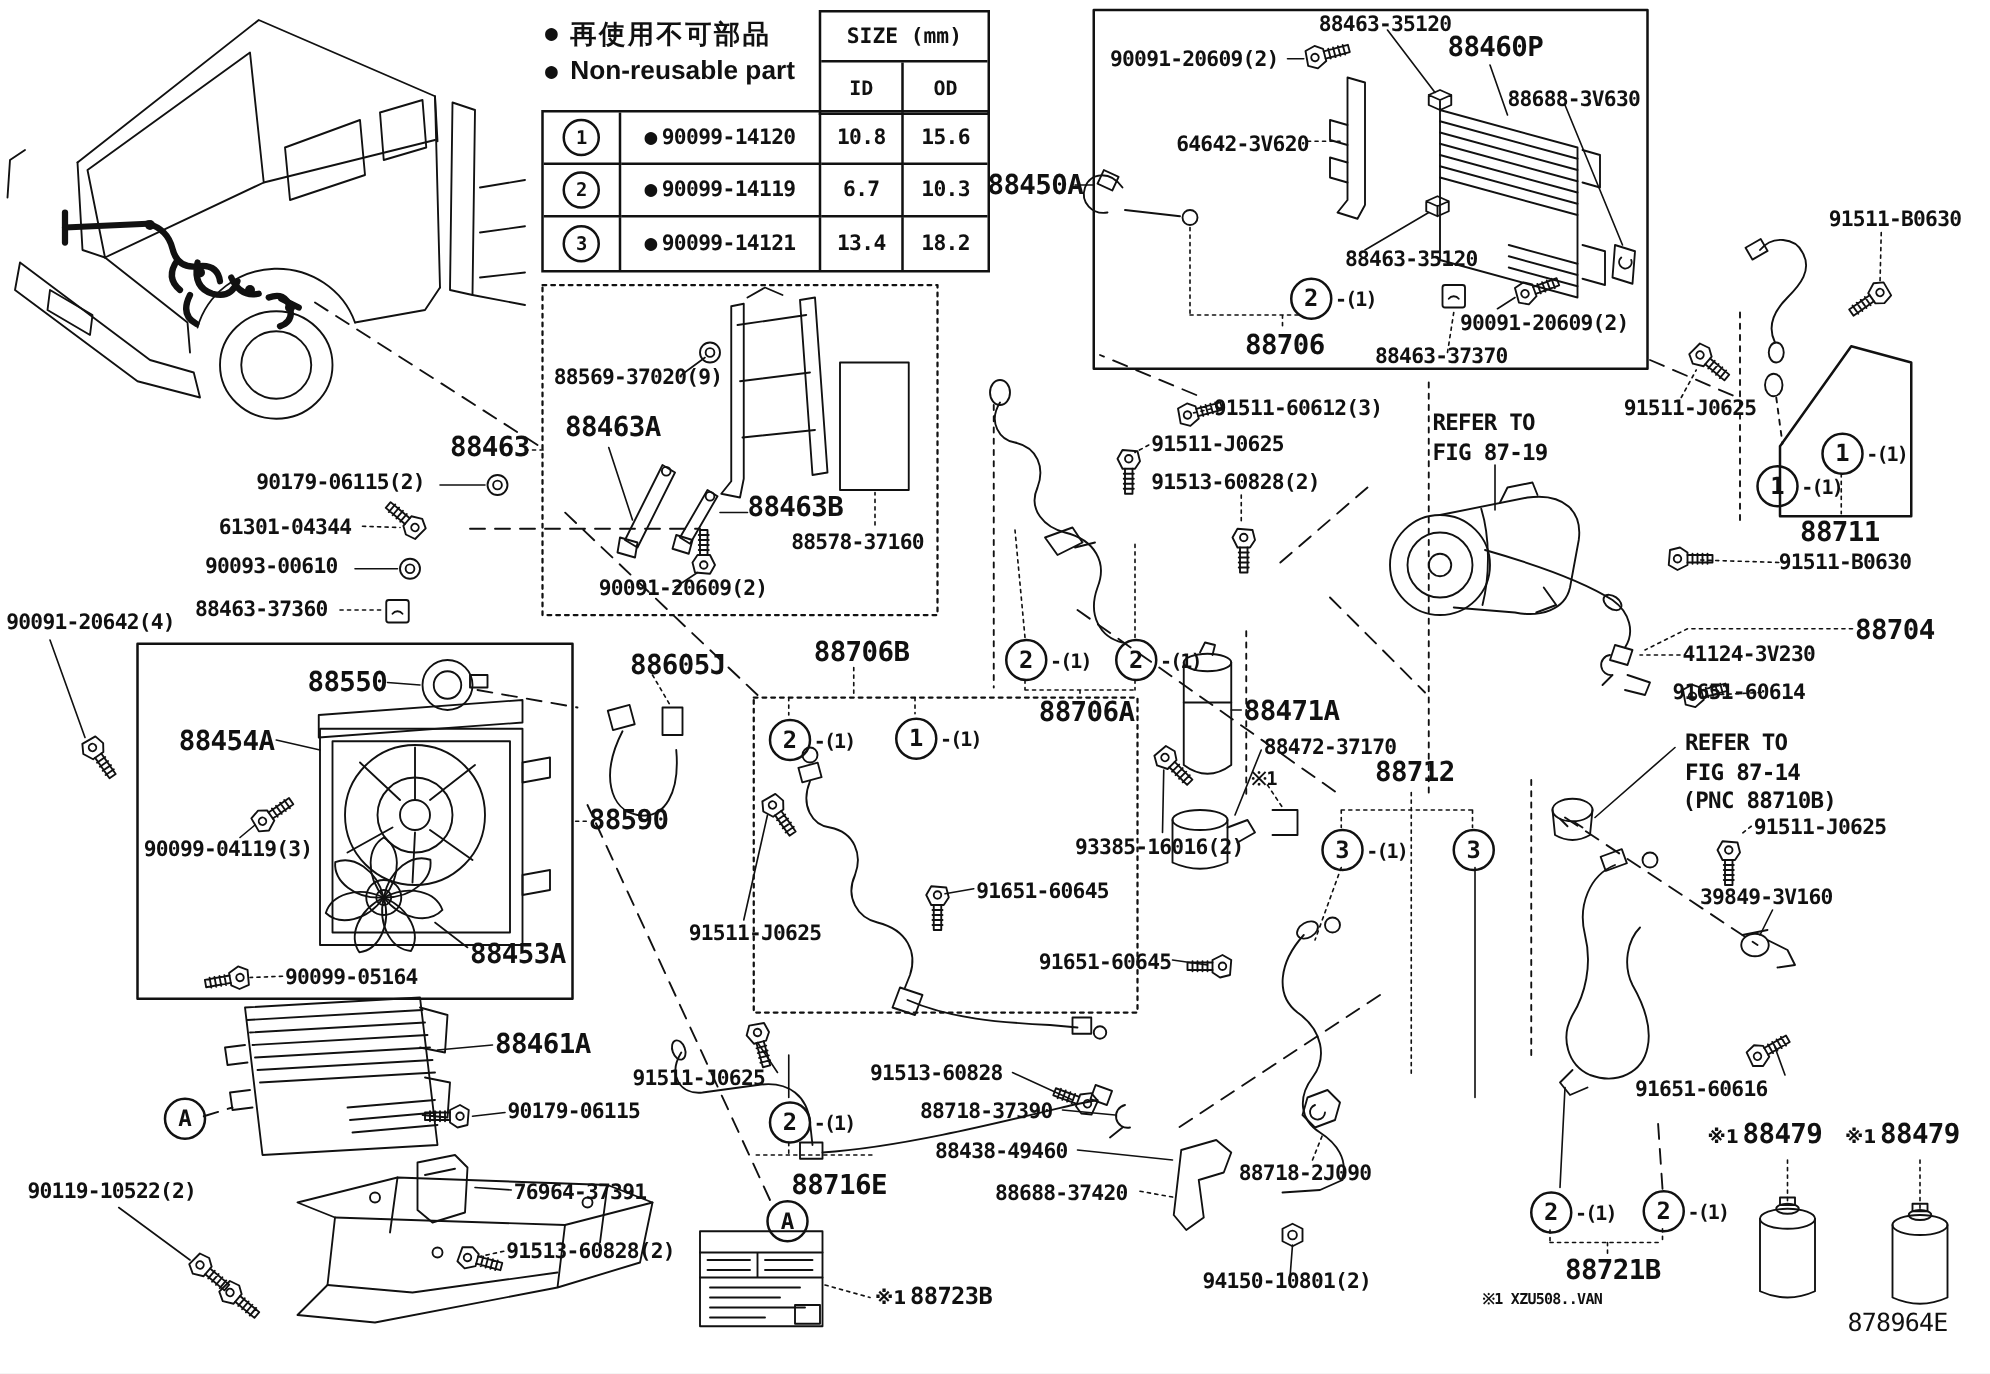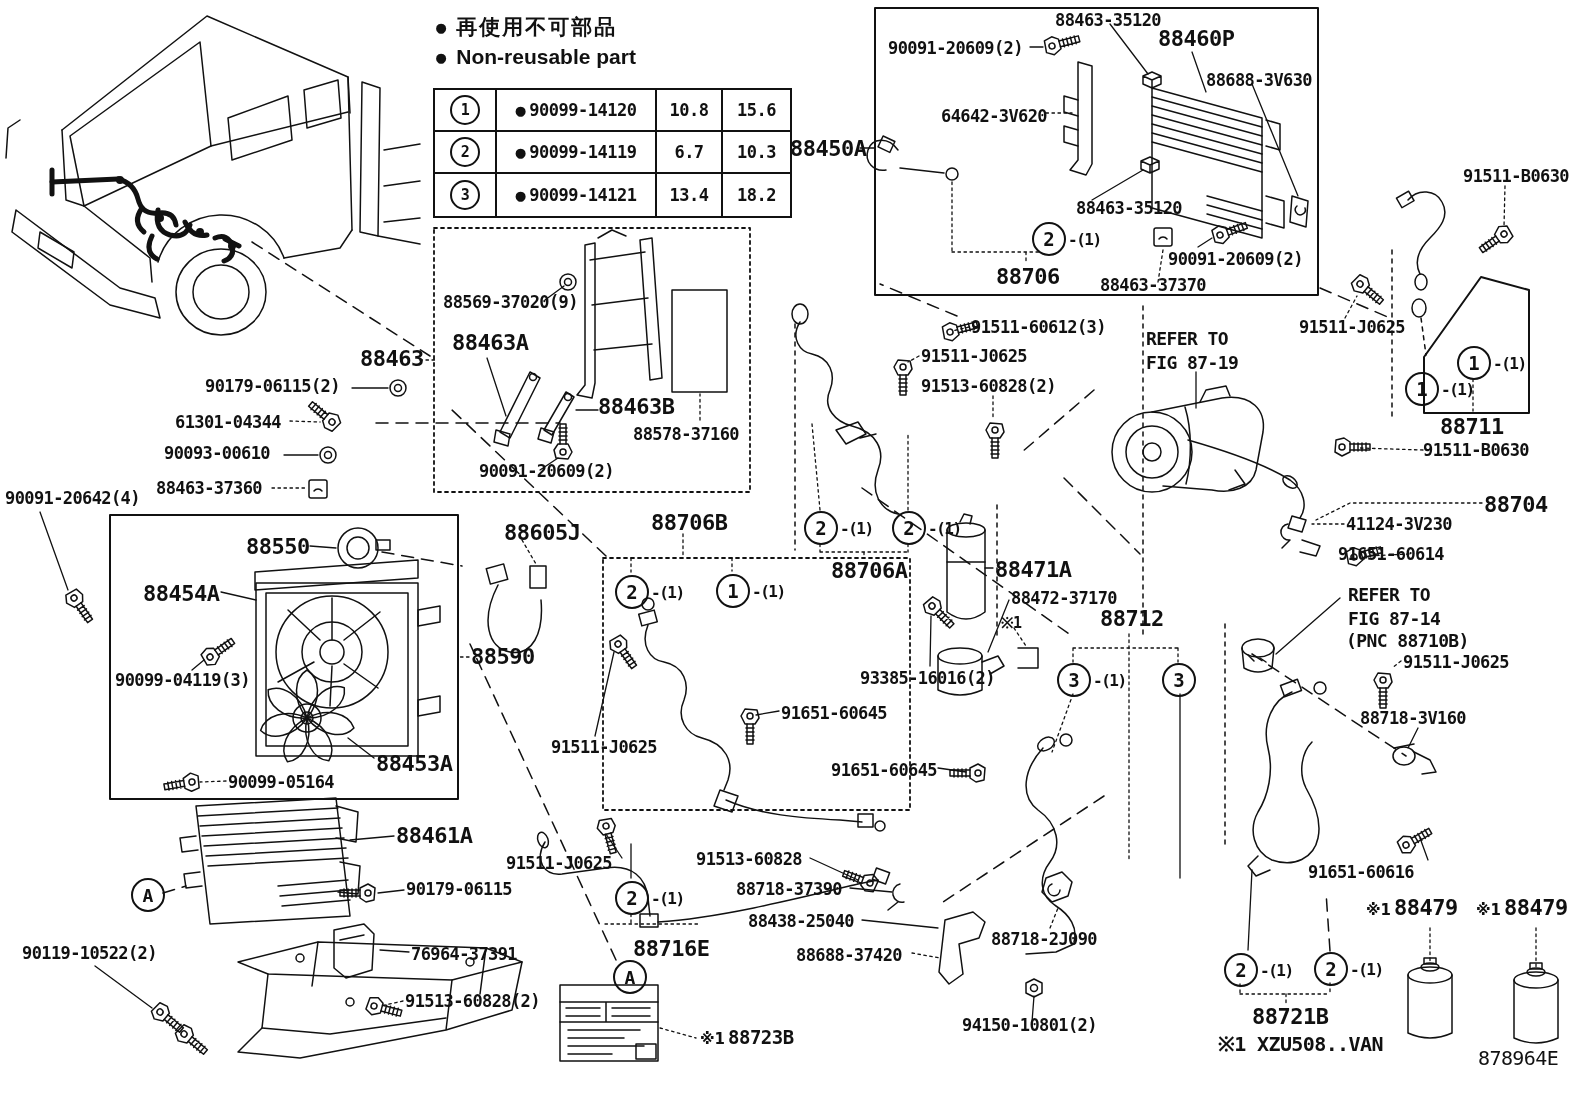--- a/index.html
+++ b/index.html
@@ -384,20 +384,27 @@
     <div class="legend-row">
       <span class="bullet">●</span>
       <span class="legend-ja">再使用不可部品</span>
     </div>
     <div class="legend-row">
       <span class="bullet">●</span>
       <span class="legend-en">Non-reusable part</span>
     </div>
   </div>
 
+  <div class="tbl-head">
+    <div class="th-size">SIZE (mm)</div>
+    <div class="th-cols">
+      <div>ID</div>
+      <div>OD</div>
+    </div>
+  </div>
   <div class="tbl-body">
     <div class="cell">
         <span class="tref">1</span>
       </div>
     <div class="cell">
         <span class="bullet">●</span>
         <span>90099-14120</span>
       </div>
     <div class="cell">10.8</div>
     <div class="cell last-col">15.6</div>
@@ -470,54 +477,54 @@
   <div class="pn" style="left:831px;top:760px">91651-60645</div>
   <div class="pn pn-lg" style="left:831px;top:558px">88706A</div>
   <div class="pn pn-lg" style="left:995px;top:557px">88471A</div>
   <div class="pn" style="left:1011px;top:588px">88472-37170</div>
   <div class="pn" style="left:860px;top:668px">93385-16016(2)</div>
   <div class="pn pn-lg" style="left:1100px;top:606px">88712</div>
   <div class="pn pn-lg" style="left:633px;top:936px">88716E</div>
 
   <div class="pn" style="left:696px;top:849px">91513-60828</div>
   <div class="pn" style="left:736px;top:879px">88718-37390</div>
-  <div class="pn" style="left:748px;top:911px">88438-25040</div>
+  <div class="pn" style="left:748px;top:911px">88438-49460</div>
   <div class="pn" style="left:796px;top:945px">88688-37420</div>
   <div class="pn" style="left:991px;top:929px">88718-2J090</div>
   <div class="pn" style="left:962px;top:1015px">94150-10801(2)</div>
   <div class="pn-group" style="left:700px;top:1026px">
     <span class="refmark">※1</span>
     <span class="med-in-group">88723B</span>
   </div>
 
   <div class="pn pn-lg" style="left:1440px;top:414px">88711</div>
   <div class="pn" style="left:1423px;top:440px">91511-B0630</div>
   <div class="pn pn-lg" style="left:1484px;top:492px">88704</div>
   <div class="pn" style="left:1346px;top:514px">41124-3V230</div>
   <div class="pn" style="left:1338px;top:544px">91651-60614</div>
   <div class="pn" style="left:1403px;top:652px">91511-J0625</div>
-  <div class="pn" style="left:1360px;top:708px">88718-3V160</div>
+  <div class="pn" style="left:1360px;top:708px">39849-3V160</div>
   <div class="pn" style="left:1308px;top:862px">91651-60616</div>
   <div class="pn-group" style="left:1366px;top:895px">
     <span class="refmark">※1</span>
     <span class="big-in-group">88479</span>
   </div>
   <div class="pn-group" style="left:1476px;top:895px">
     <span class="refmark">※1</span>
     <span class="big-in-group">88479</span>
   </div>
   <div class="pn pn-lg" style="left:1252px;top:1004px">88721B</div>
 
   <div class="note" style="left:1146px;top:328px">REFER TO</div>
   <div class="note" style="left:1146px;top:352px">FIG 87-19</div>
   <div class="note" style="left:1348px;top:584px">REFER TO</div>
   <div class="note" style="left:1348px;top:608px">FIG 87-14</div>
   <div class="note" style="left:1346px;top:630px">(PNC 88710B)</div>
   <div class="note" style="left:1001px;top:612px;font-size:15px">※1</div>
-  <div class="note" style="left:1218px;top:1030px;font-size:20px">※1 XZU508..VAN</div>
+  <div class="note" style="left:1186px;top:1030px;font-size:12px">※1 XZU508..VAN</div>
   <div class="note" style="left:1478px;top:1046px;font-size:20px;font-weight:400">878964E</div>
 
   <div class="qty" style="left:1032px;top:222px">
       <span class="circ">2</span>
       <span class="suffix">-(1)</span>
     </div>
   <div class="qty" style="left:615px;top:575px">
       <span class="circ">2</span>
       <span class="suffix">-(1)</span>
     </div>

